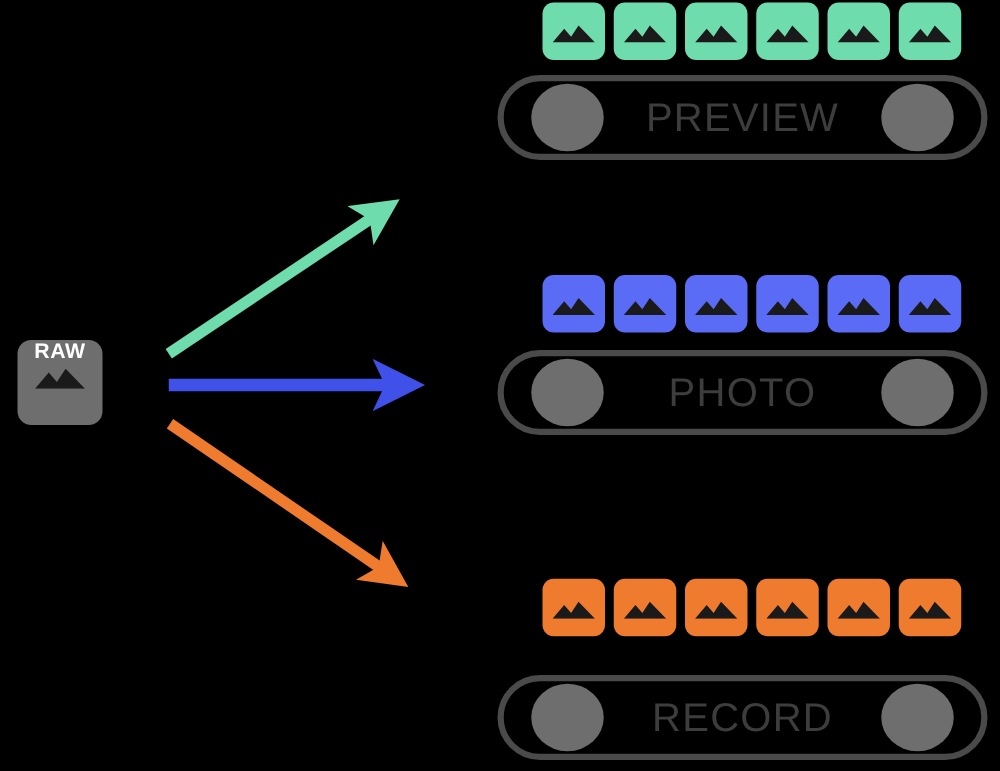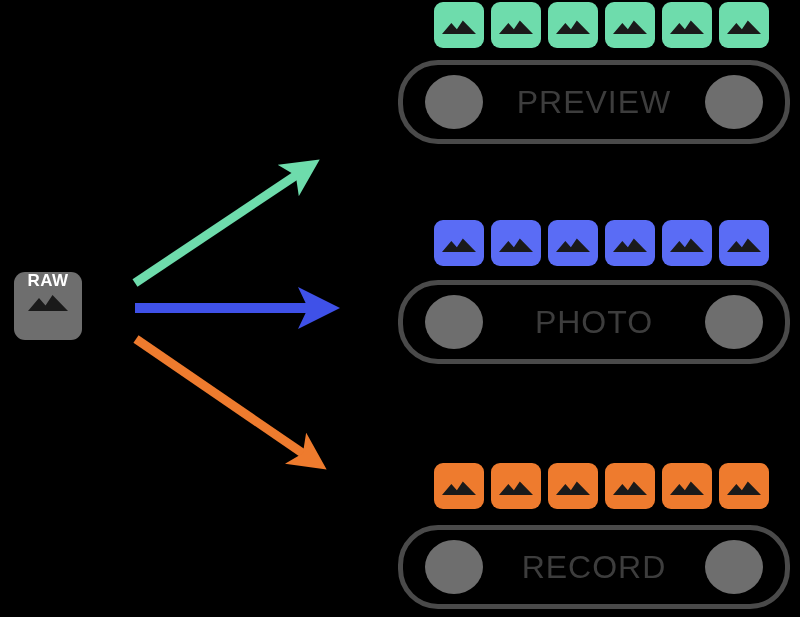--- a/index.html
+++ b/index.html
@@ -62,21 +62,21 @@
     display: flex;
     align-items: center;
     justify-content: center;
   }
 
   
   .capsule {
     position: absolute;
     left: 398px;
     width: 392px;
-    height: 84px;
+    height: 68px;
     box-sizing: border-box;
     border: 5px solid #4A4A4A;
     border-radius: 40px;
     display: flex;
     align-items: center;
     justify-content: space-between;
     padding: 0 22px;
   }
   .roller {
     width: 58px;
@@ -225,19 +225,19 @@
         <svg width="34" height="17" viewBox="0 0 40 20">
           <path d="M0 20 L11 7 L17.5 14.5 L24.5 4 L40 20 Z" fill="#1A1A1A"></path>
         </svg>
       </div>
       <div class="frame" style="background: rgb(238, 123, 46);">
         <svg width="34" height="17" viewBox="0 0 40 20">
           <path d="M0 20 L11 7 L17.5 14.5 L24.5 4 L40 20 Z" fill="#1A1A1A"></path>
         </svg>
       </div>
     </div>
-  <div class="capsule" style="top: 525px; border-color: rgb(74, 74, 74); justify-content: space-between;">
+  <div class="capsule" style="top: 540px; border-color: rgb(74, 74, 74); justify-content: space-between;">
     <span class="roller" style="background: rgb(110, 110, 110);"></span>
     <span class="capsule-label" style="color: rgb(61, 61, 61);">RECORD</span>
     <span class="roller" style="background: rgb(110, 110, 110);"></span>
   </div>
 
 </div>
 
 </body></html>

